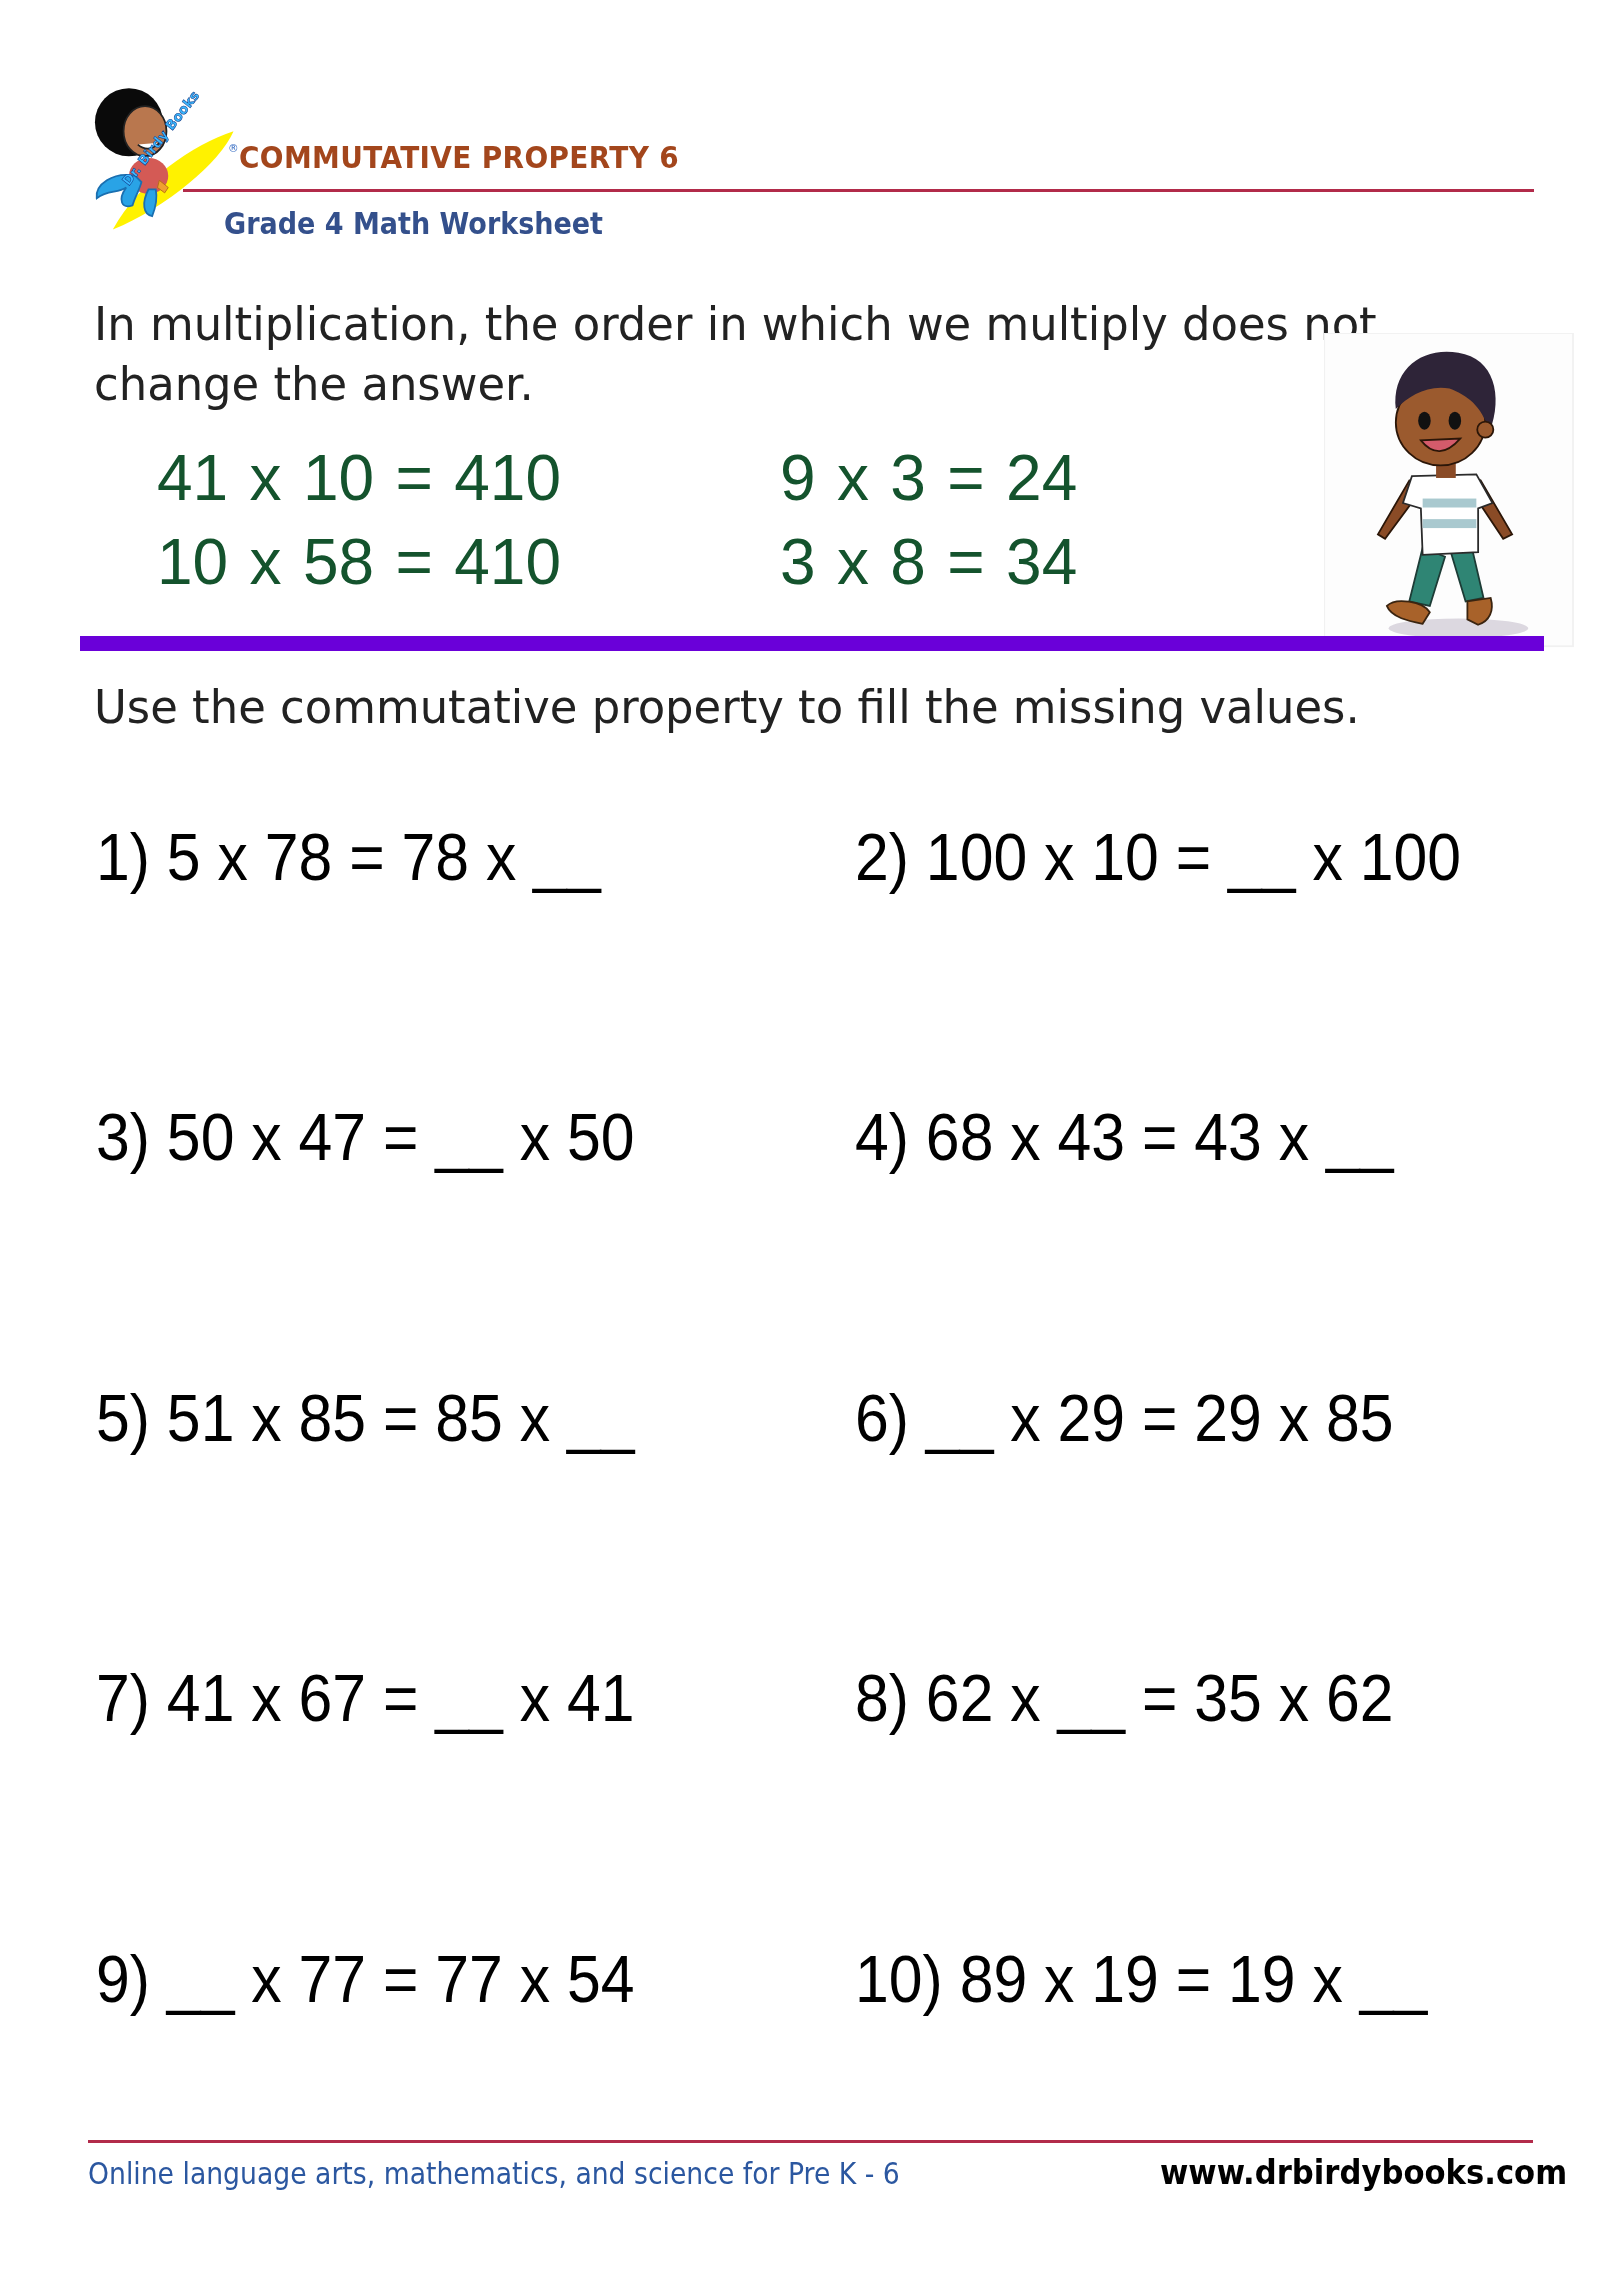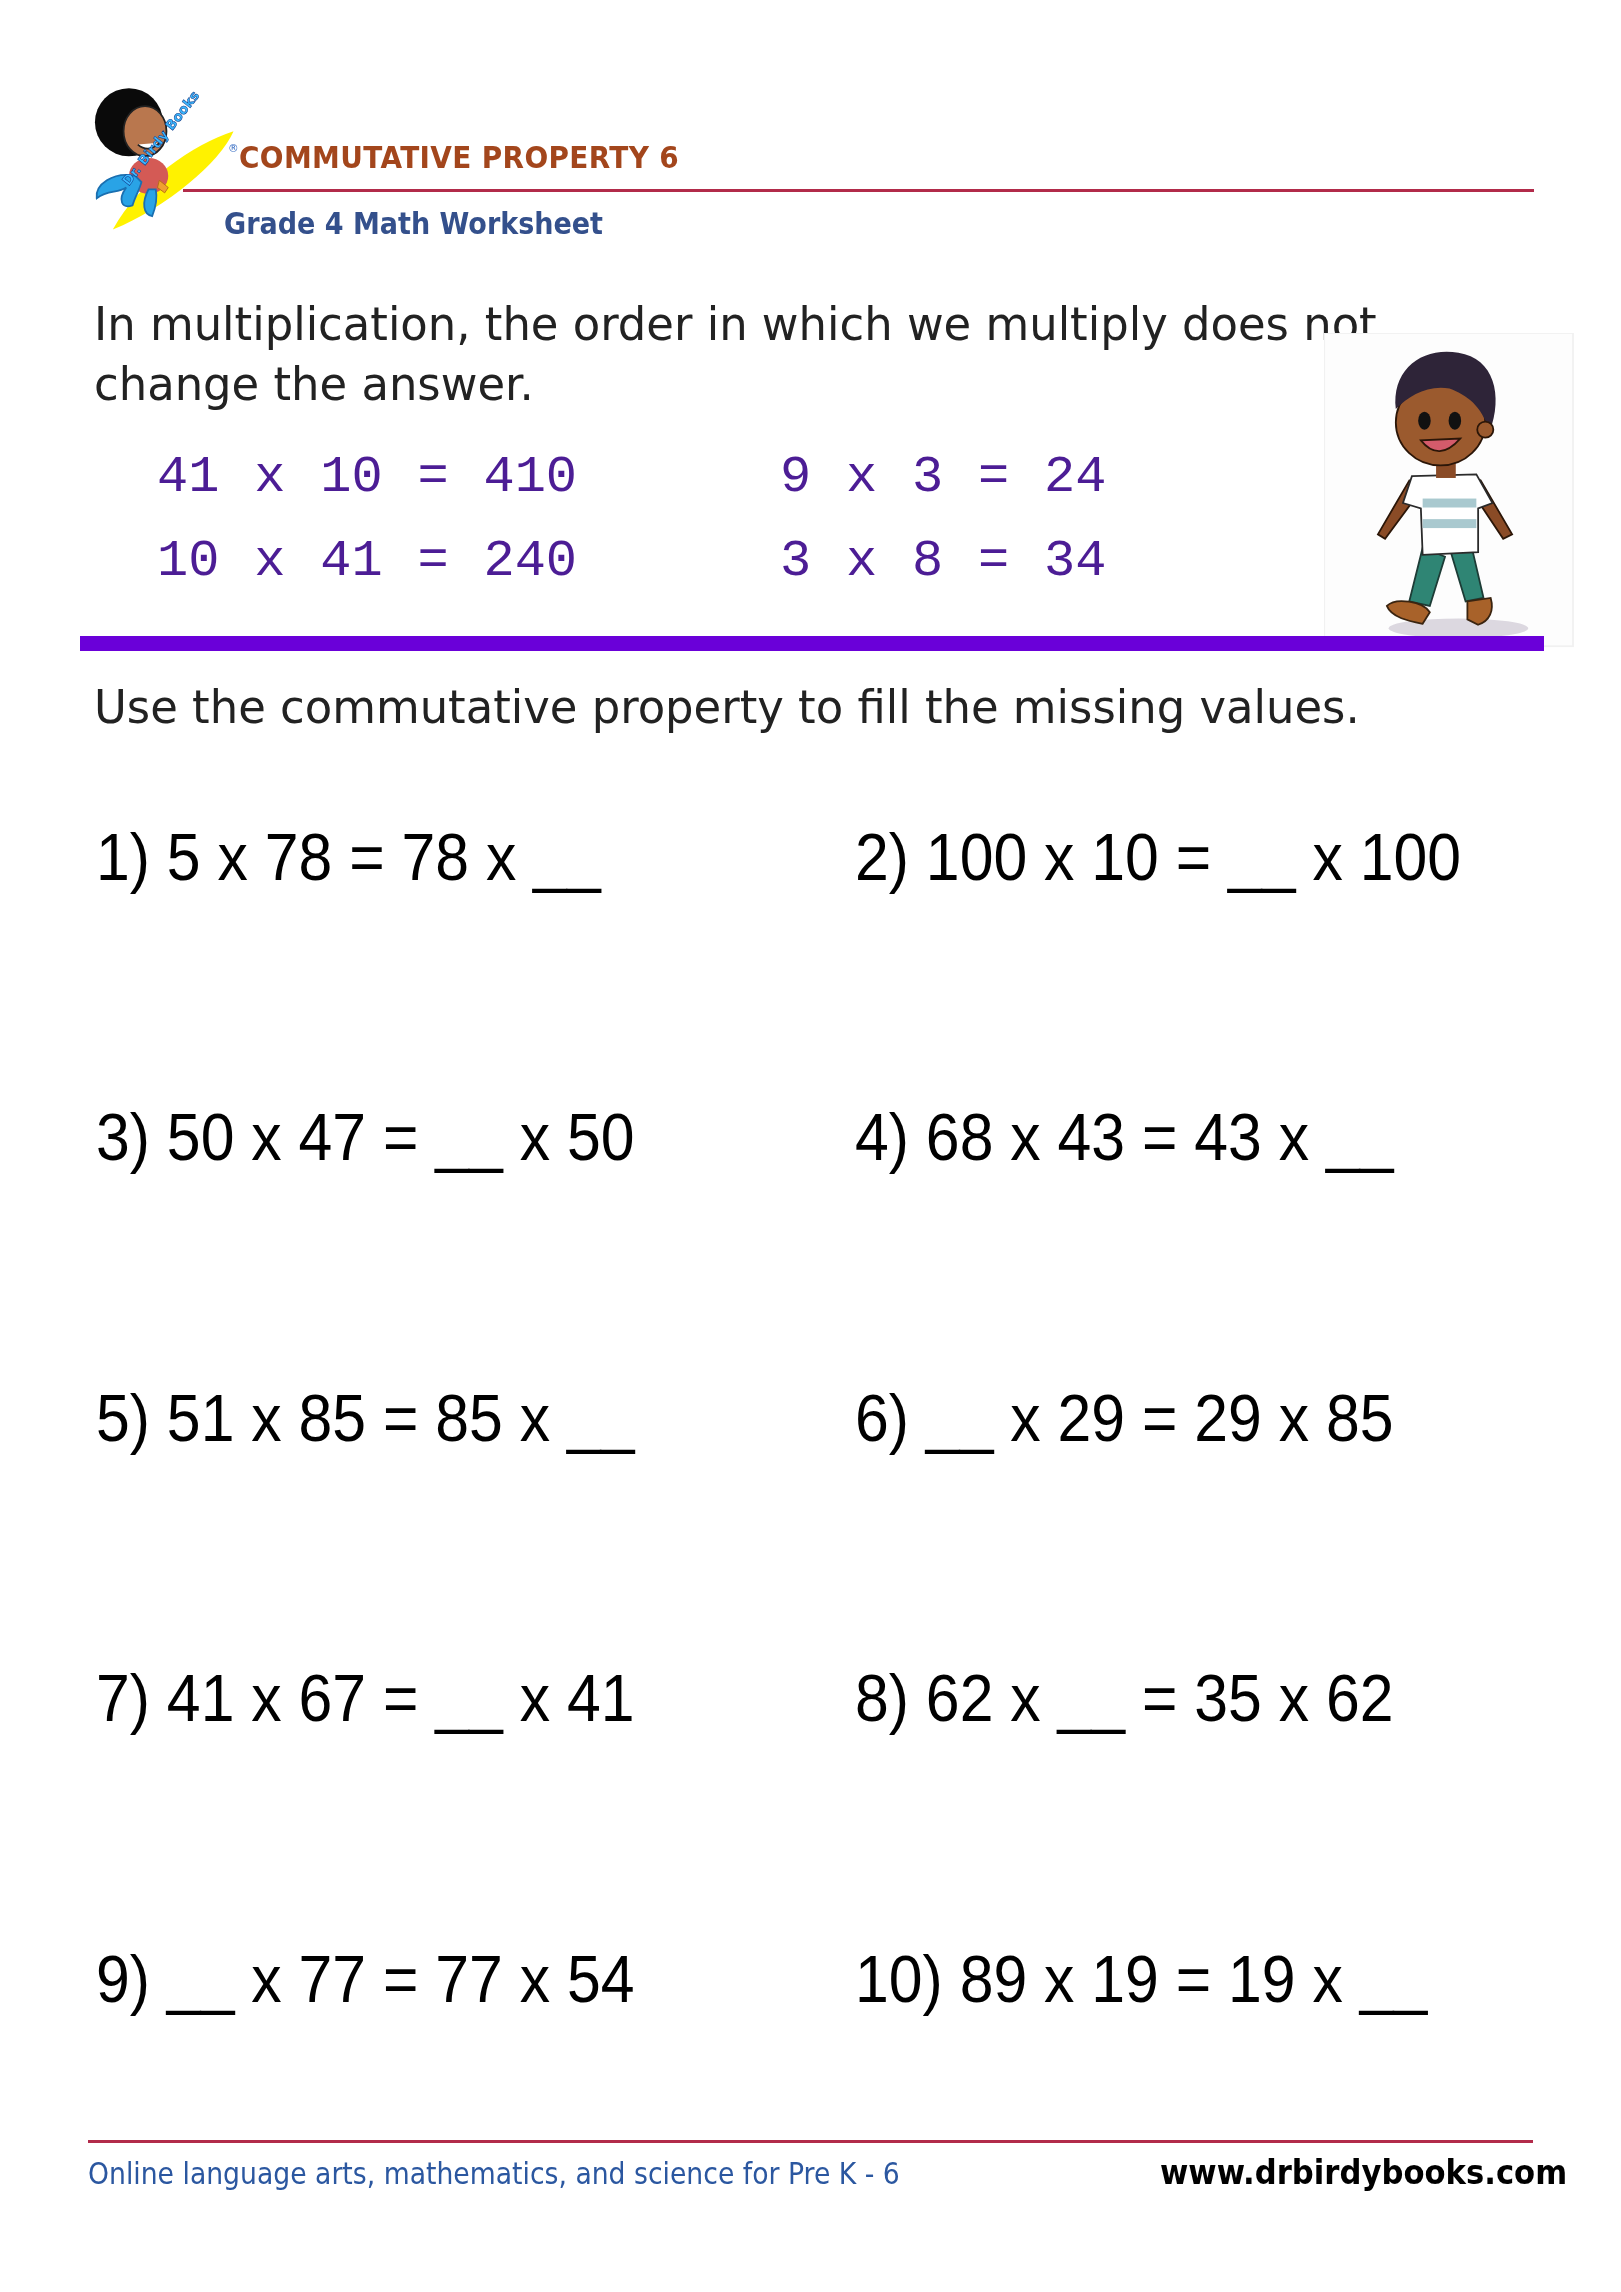--- a/index.html
+++ b/index.html
@@ -6,21 +6,21 @@
   body { width:1621px; height:2293px; position:relative; overflow:hidden; font-family:"DejaVu Sans", sans-serif; color:#222; }
   .abs { position:absolute; }
   
   .logo { left:86px; top:82px; width:152px; height:152px; }
   .title { left:239px; top:136px; font-family:"DejaVu Sans", sans-serif; font-weight:bold; font-size:31px; line-height:43px; white-space:nowrap; letter-spacing:0.4px; transform:scaleX(0.9); transform-origin:left center; }
   .reg { left:228px; top:142px; font-size:10.7px; color:#3a6fc4; }
   .hline { left:183px; top:189px; width:1351px; height:2.7px; }
   .subtitle { left:224px; top:204px; font-family:"DejaVu Sans", sans-serif; font-weight:bold; font-size:30px; line-height:39px; white-space:nowrap; transform:scaleX(0.9); transform-origin:left center; }
   
   .intro { left:94px; top:294px; width:1379px; font-family:"DejaVu Sans", sans-serif; font-size:47px; line-height:60px; color:#222; transform:scaleX(0.955); transform-origin:left top; }
-  .ex { font-family:Liberation Mono, monospace; font-size:52px; line-height:84px; white-space:nowrap; color:#4c1d95; word-spacing:3.6px; }
+  .ex { font-family:Liberation Sans, sans-serif; font-size:64px; line-height:84px; white-space:nowrap; color:#14532d; word-spacing:3.6px; }
   .exA1 { left:157px; top:436px; }
   .exA2 { left:157px; top:520px; }
   .exB1 { left:780px; top:436px; }
   .exB2 { left:780px; top:520px; }
   .boybox { left:1324px; top:333px; width:251px; height:315px; }
   .purplebar { left:80px; top:636px; width:1464px; height:15px; }
   .instruction { left:94px; top:677px; font-family:"DejaVu Sans", sans-serif; font-size:47px; line-height:60px; white-space:nowrap; color:#222; transform:scaleX(0.955); transform-origin:left top; }
   
   .prob { font-family:"Liberation Sans", sans-serif; font-size:66px; line-height:77px; white-space:nowrap; color:#000; transform:scaleX(0.92); transform-origin:left top; }
   
@@ -44,21 +44,21 @@
     <text x="8" y="105" transform="rotate(-52 40 70)" font-family="DejaVu Sans, sans-serif" font-weight="bold" font-size="15" fill="#3ab8ff" stroke="#123c8a" stroke-width="0.6">Dr. Birdy Books</text>
   </svg>
 </div>
 <div class="abs reg">®</div>
 <div class="abs title" id="title" style="color: rgb(163, 70, 28);">COMMUTATIVE PROPERTY 6</div>
 <div class="abs hline" id="hline" style="background: rgb(178, 43, 74);"></div>
 <div class="abs subtitle" id="subtitle" style="color: rgb(52, 80, 140);">Grade 4 Math Worksheet</div>
 
 <div class="abs intro">In multiplication, the order in which we multiply does not change the answer.</div>
 <div class="abs ex exA1">41 x 10 = 410</div>
-<div class="abs ex exA2">10 x 41 = 240</div>
+<div class="abs ex exA2">10 x 58 = 410</div>
 <div class="abs ex exB1">9 x 3 = 24</div>
 <div class="abs ex exB2">3 x 8 = 34</div>
 
 <div class="abs boybox">
   <svg width="251" height="315" viewBox="0 0 280 352">
     <rect x="0" y="0" width="278" height="350" fill="#fdfdfd" stroke="#f1f1f1" stroke-width="2"></rect>
     <ellipse cx="150" cy="330" rx="78" ry="11" fill="#dcd8e0"></ellipse>
 
     <path d="M110 240 L 95 300 L 118 305 L 135 250 Z" fill="#2f8574" stroke="#1d3c36" stroke-width="2"></path>
     <path d="M140 240 L 158 300 L 178 296 L 165 240 Z" fill="#2f8574" stroke="#1d3c36" stroke-width="2"></path>

